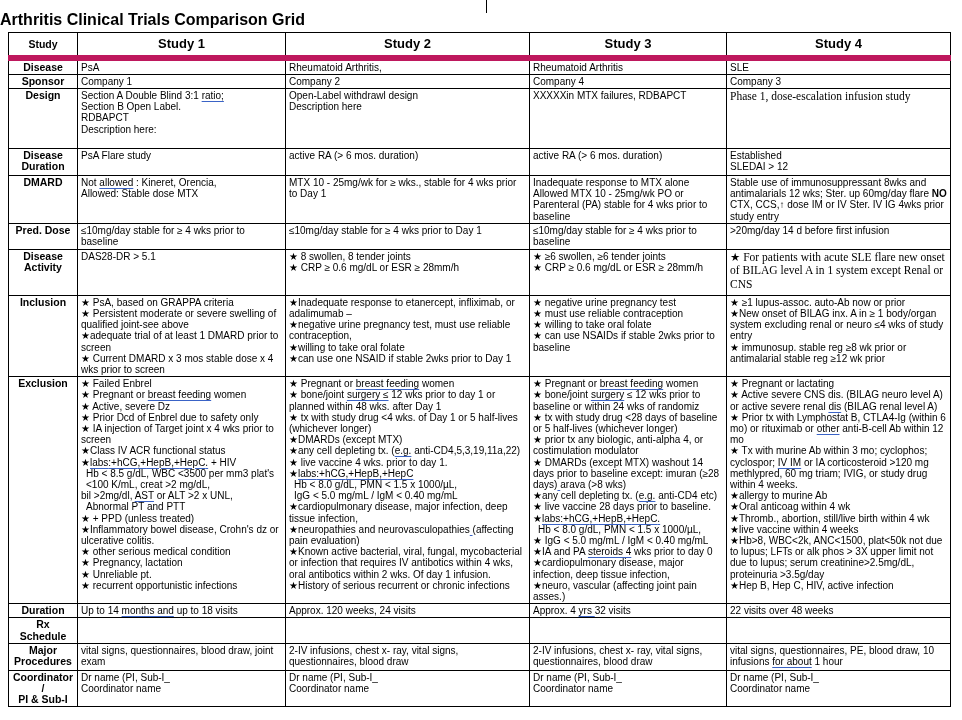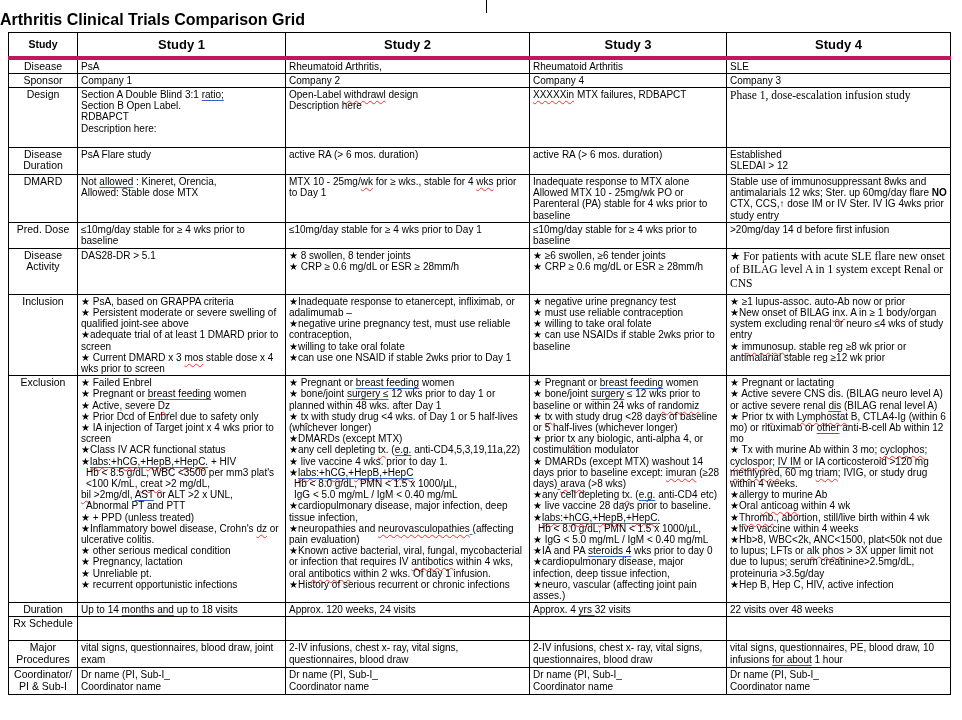--- a/index.html
+++ b/index.html
@@ -13,32 +13,32 @@
     font-size:16px;font-weight:bold;margin:0;letter-spacing:0;
   }
   table.grid{
     position:absolute;top:32px;left:8px;width:942px;
     border-collapse:collapse;table-layout:fixed;background:#fff;
   }
   .grid th,.grid td{
     border:1px solid #000;vertical-align:top;padding:1px 3px;
     overflow:hidden;word-wrap:break-word;
   }
-  .grid thead th{border-bottom:4px solid #be185d;vertical-align:middle;padding:1px 2px}
+  .grid thead th{border-bottom:6px solid #be185d;vertical-align:middle;padding:1px 2px}
   .corner-head{font-size:10.5px;font-weight:bold;text-align:center}
   .col-head{font-size:13px;font-weight:bold;text-align:center}
   .grid tbody th{
-    font-size:10.5px;font-weight:normal;text-align:center;line-height:11.2px;
+    font-size:10.5px;font-weight:bold;text-align:center;line-height:11.2px;
     font-family:"Liberation Sans",sans-serif;
   }
   .grid td{font-size:10px;line-height:11.2px}
   .ln{min-height:11px}
   .ind{padding-left:5px}
   .sq{
-    text-decoration:underline;text-decoration-style:wavy;
+    text-decoration-style:wavy;
     text-decoration-color:#e3382e;text-decoration-thickness:1px;
     text-underline-offset:2px;
   }
   .bu{
     text-decoration:underline;text-decoration-style:solid;
     text-decoration-color:#3a63c6;text-decoration-thickness:1px;
     text-underline-offset:2px;
   }
   td.serif{font-family:"Liberation Serif",serif;font-size:11.5px;line-height:13.5px}
   td.boldcell{font-weight:normal}

